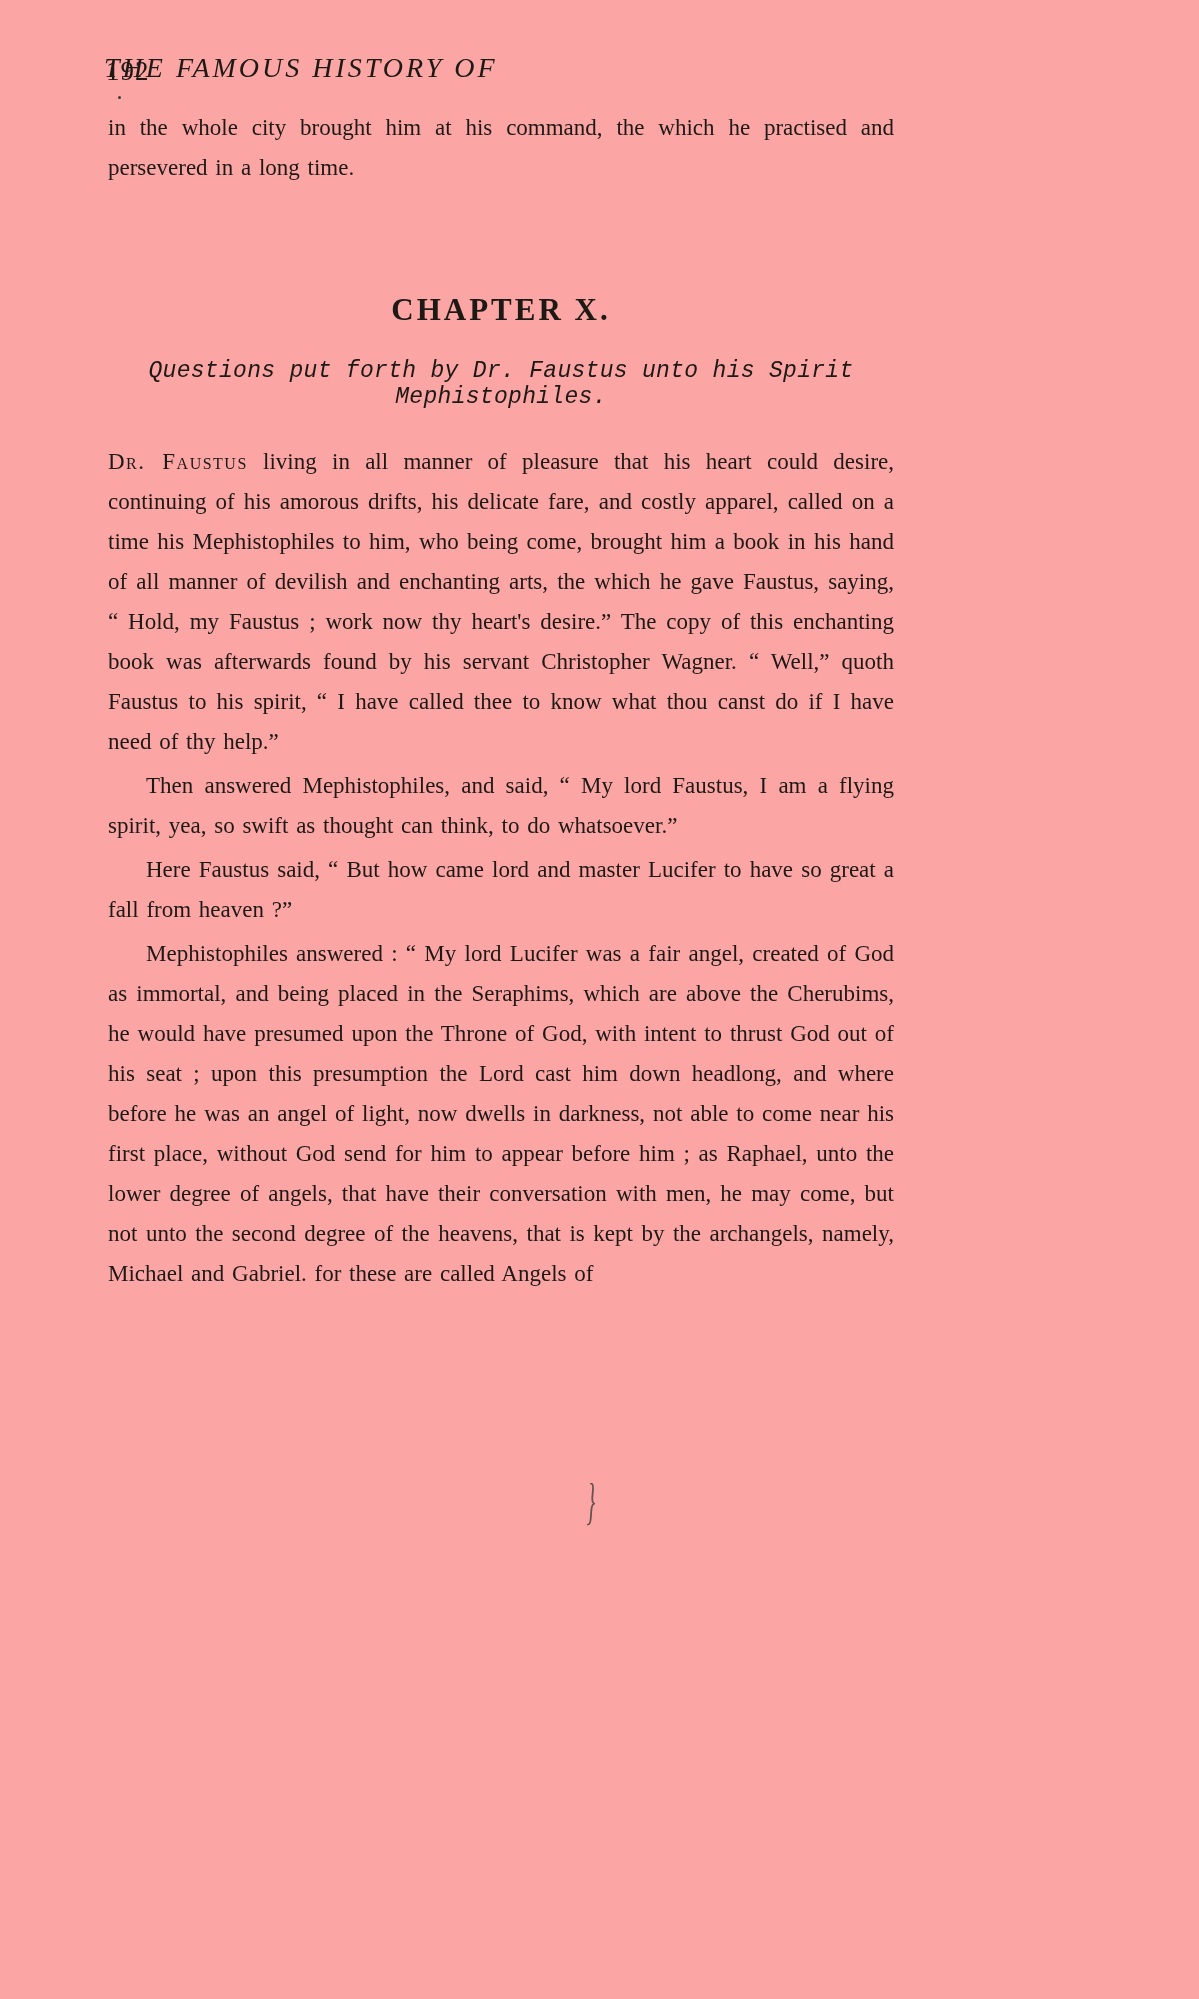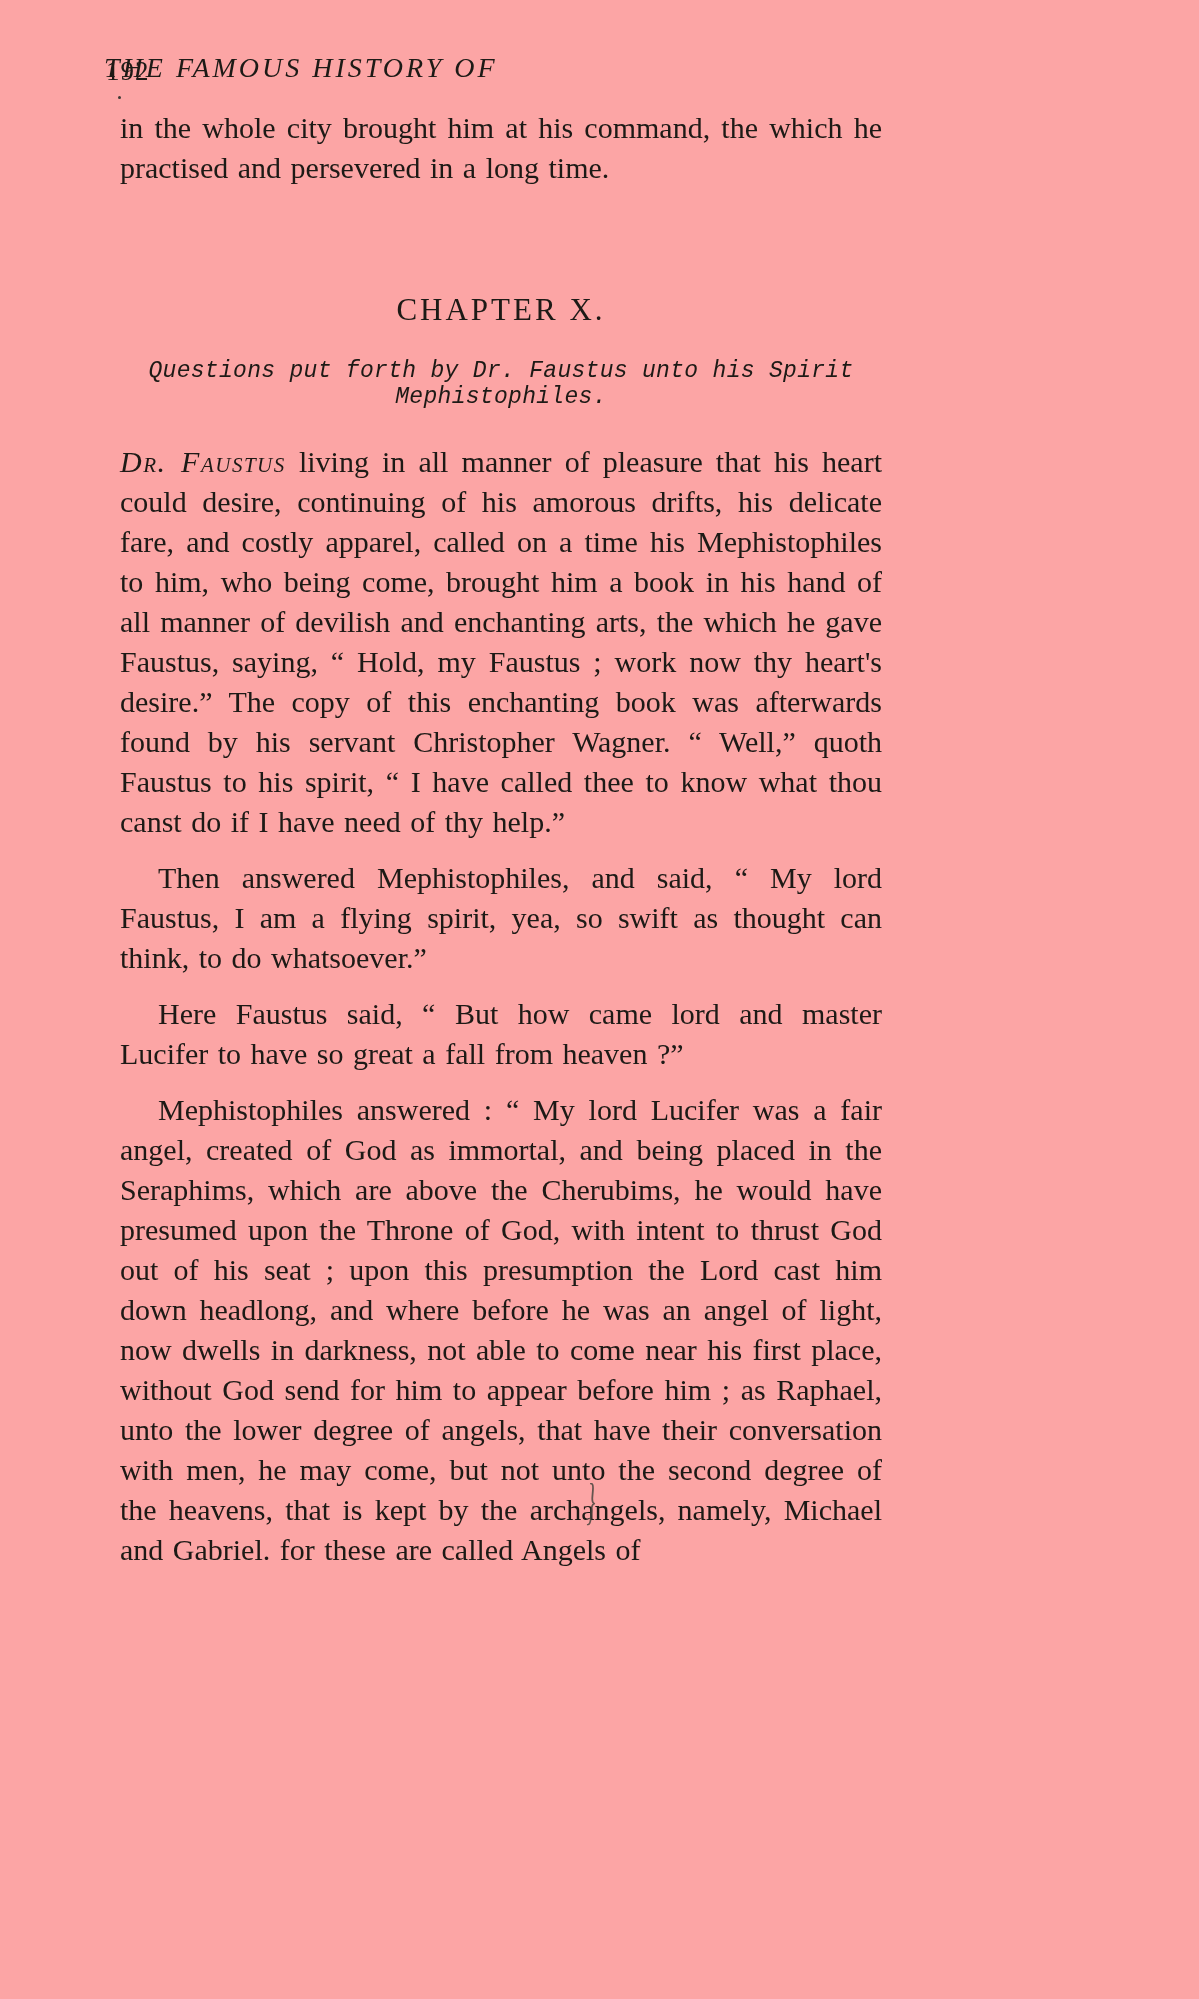--- a/index.html
+++ b/index.html
@@ -46,32 +46,32 @@
   .speck {
     position: absolute;
     left: 14px;
     top: 44px;
     width: 3px;
     height: 3px;
     border-radius: 50%;
     background: #3c3933;
   }
   p.body-text {
-    margin: 16px;
-    font-size: 30px;
+    margin: 4px;
+    font-size: 23px;
     line-height: 40px;
     text-align: justify;
     word-spacing: 2px;
   }
   p.continuation {
     margin-top: 14px;
   }
   .chapter-heading {
     margin: 104px 0 0 0;
-    font-weight: normal;
+    font-weight: bold;
     text-align: center;
     font-size: 31px;
     letter-spacing: 3px;
   }
   .chapter-subtitle {
     margin: 30px 0 0 0;
     text-align: center;
     font-style: italic;
     font-size: 23px;
     letter-spacing: 0.3px;
@@ -79,21 +79,20 @@
   }
   p.opening {
     margin-top: 32px;
   }
   p.indent {
     text-indent: 38px;
   }
   .lead-smallcaps {
     font-variant: small-caps;
     letter-spacing: 1.5px;
-    font-style: italic;
   }
   .scan-artifact {
     position: absolute;
     left: 583px;
     top: 1478px;
     font-size: 40px;
     font-style: italic;
     font-weight: 300;
     color: #4a463f;
     transform: scaleX(0.55) scaleY(1.25);

